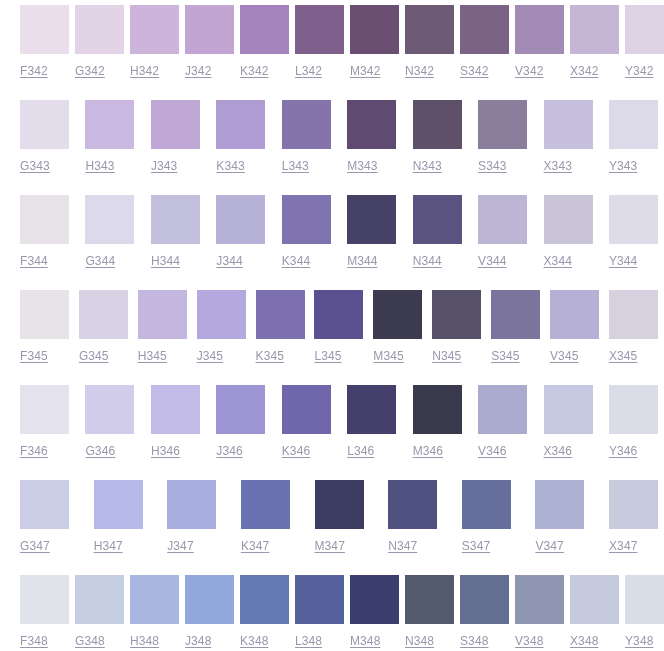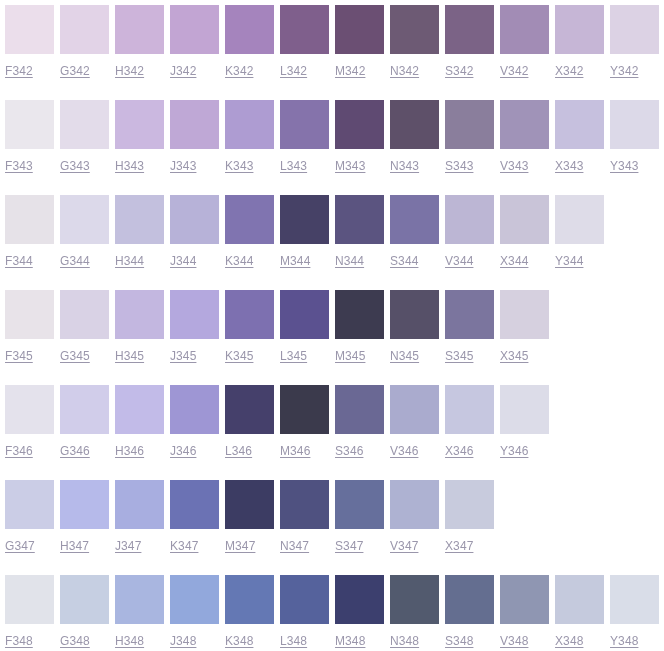--- a/index.html
+++ b/index.html
@@ -19,21 +19,22 @@
   #swatch-grid {
     display: block;
     padding: 0;
     margin: 0;
   }
 
   .swatch-row {
     display: flex;
     flex-direction: row;
     height: 95px;
-    padding-left: 5px;
+    padding-left: 20px;
+    justify-content: space-between;
   }
 
   .swatch-cell {
     width: 49px;
     margin-right: 6px;
     display: flex;
     flex-direction: column;
     align-items: flex-start;
   }
 
@@ -108,24 +109,20 @@
         <div class="swatch-chip" title="X342" style="background-color: rgb(198, 182, 214);"></div>
         <a class="swatch-label" href="#">X342</a>
       </div>
       <div class="swatch-cell">
         <div class="swatch-chip" title="Y342" style="background-color: rgb(220, 210, 228);"></div>
         <a class="swatch-label" href="#">Y342</a>
       </div>
     </div>
     <div class="swatch-row">
       <div class="swatch-cell">
-        <div class="swatch-chip" title="F343" style="background-color: rgb(234, 231, 237);"></div>
-        <a class="swatch-label" href="#">F343</a>
-      </div>
-      <div class="swatch-cell">
         <div class="swatch-chip" title="G343" style="background-color: rgb(227, 220, 234);"></div>
         <a class="swatch-label" href="#">G343</a>
       </div>
       <div class="swatch-cell">
         <div class="swatch-chip" title="H343" style="background-color: rgb(203, 184, 224);"></div>
         <a class="swatch-label" href="#">H343</a>
       </div>
       <div class="swatch-cell">
         <div class="swatch-chip" title="J343" style="background-color: rgb(191, 168, 214);"></div>
         <a class="swatch-label" href="#">J343</a>
@@ -144,24 +141,20 @@
       </div>
       <div class="swatch-cell">
         <div class="swatch-chip" title="N343" style="background-color: rgb(94, 80, 105);"></div>
         <a class="swatch-label" href="#">N343</a>
       </div>
       <div class="swatch-cell">
         <div class="swatch-chip" title="S343" style="background-color: rgb(138, 126, 156);"></div>
         <a class="swatch-label" href="#">S343</a>
       </div>
       <div class="swatch-cell">
-        <div class="swatch-chip" title="V343" style="background-color: rgb(160, 147, 184);"></div>
-        <a class="swatch-label" href="#">V343</a>
-      </div>
-      <div class="swatch-cell">
         <div class="swatch-chip" title="X343" style="background-color: rgb(198, 192, 222);"></div>
         <a class="swatch-label" href="#">X343</a>
       </div>
       <div class="swatch-cell">
         <div class="swatch-chip" title="Y343" style="background-color: rgb(220, 217, 232);"></div>
         <a class="swatch-label" href="#">Y343</a>
       </div>
     </div>
     <div class="swatch-row">
       <div class="swatch-cell">
@@ -186,24 +179,20 @@
       </div>
       <div class="swatch-cell">
         <div class="swatch-chip" title="M344" style="background-color: rgb(70, 65, 102);"></div>
         <a class="swatch-label" href="#">M344</a>
       </div>
       <div class="swatch-cell">
         <div class="swatch-chip" title="N344" style="background-color: rgb(91, 84, 128);"></div>
         <a class="swatch-label" href="#">N344</a>
       </div>
       <div class="swatch-cell">
-        <div class="swatch-chip" title="S344" style="background-color: rgb(122, 115, 166);"></div>
-        <a class="swatch-label" href="#">S344</a>
-      </div>
-      <div class="swatch-cell">
         <div class="swatch-chip" title="V344" style="background-color: rgb(188, 182, 212);"></div>
         <a class="swatch-label" href="#">V344</a>
       </div>
       <div class="swatch-cell">
         <div class="swatch-chip" title="X344" style="background-color: rgb(201, 196, 216);"></div>
         <a class="swatch-label" href="#">X344</a>
       </div>
       <div class="swatch-cell">
         <div class="swatch-chip" title="Y344" style="background-color: rgb(222, 220, 232);"></div>
         <a class="swatch-label" href="#">Y344</a>
@@ -240,20 +229,24 @@
       </div>
       <div class="swatch-cell">
         <div class="swatch-chip" title="N345" style="background-color: rgb(86, 80, 104);"></div>
         <a class="swatch-label" href="#">N345</a>
       </div>
       <div class="swatch-cell">
         <div class="swatch-chip" title="S345" style="background-color: rgb(123, 117, 158);"></div>
         <a class="swatch-label" href="#">S345</a>
       </div>
       <div class="swatch-cell">
+        <div class="swatch-chip" title="V345" style="background-color: rgb(182, 176, 214);"></div>
+        <a class="swatch-label" href="#">V345</a>
+      </div>
+      <div class="swatch-cell">
         <div class="swatch-chip" title="X345" style="background-color: rgb(214, 208, 223);"></div>
         <a class="swatch-label" href="#">X345</a>
       </div>
     </div>
     <div class="swatch-row">
       <div class="swatch-cell">
         <div class="swatch-chip" title="F346" style="background-color: rgb(228, 226, 236);"></div>
         <a class="swatch-label" href="#">F346</a>
       </div>
       <div class="swatch-cell">
@@ -262,32 +255,32 @@
       </div>
       <div class="swatch-cell">
         <div class="swatch-chip" title="H346" style="background-color: rgb(194, 187, 232);"></div>
         <a class="swatch-label" href="#">H346</a>
       </div>
       <div class="swatch-cell">
         <div class="swatch-chip" title="J346" style="background-color: rgb(158, 150, 212);"></div>
         <a class="swatch-label" href="#">J346</a>
       </div>
       <div class="swatch-cell">
+        <div class="swatch-chip" title="K346" style="background-color: rgb(111, 102, 171);"></div>
+        <a class="swatch-label" href="#">K346</a>
+      </div>
+      <div class="swatch-cell">
         <div class="swatch-chip" title="L346" style="background-color: rgb(69, 64, 107);"></div>
         <a class="swatch-label" href="#">L346</a>
       </div>
       <div class="swatch-cell">
         <div class="swatch-chip" title="M346" style="background-color: rgb(59, 58, 76);"></div>
         <a class="swatch-label" href="#">M346</a>
       </div>
       <div class="swatch-cell">
-        <div class="swatch-chip" title="S346" style="background-color: rgb(106, 104, 148);"></div>
-        <a class="swatch-label" href="#">S346</a>
-      </div>
-      <div class="swatch-cell">
         <div class="swatch-chip" title="V346" style="background-color: rgb(170, 171, 206);"></div>
         <a class="swatch-label" href="#">V346</a>
       </div>
       <div class="swatch-cell">
         <div class="swatch-chip" title="X346" style="background-color: rgb(198, 199, 224);"></div>
         <a class="swatch-label" href="#">X346</a>
       </div>
       <div class="swatch-cell">
         <div class="swatch-chip" title="Y346" style="background-color: rgb(220, 220, 232);"></div>
         <a class="swatch-label" href="#">Y346</a>

